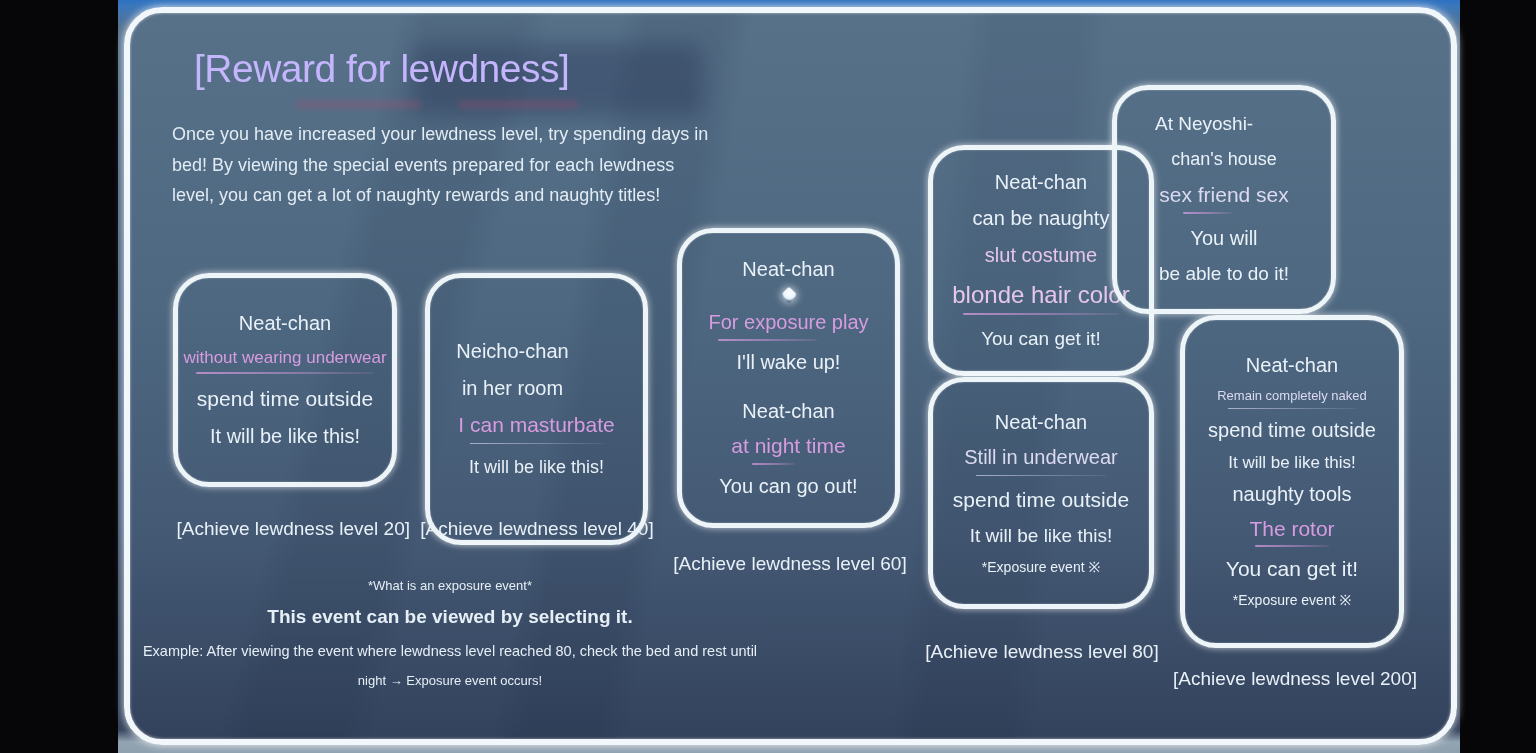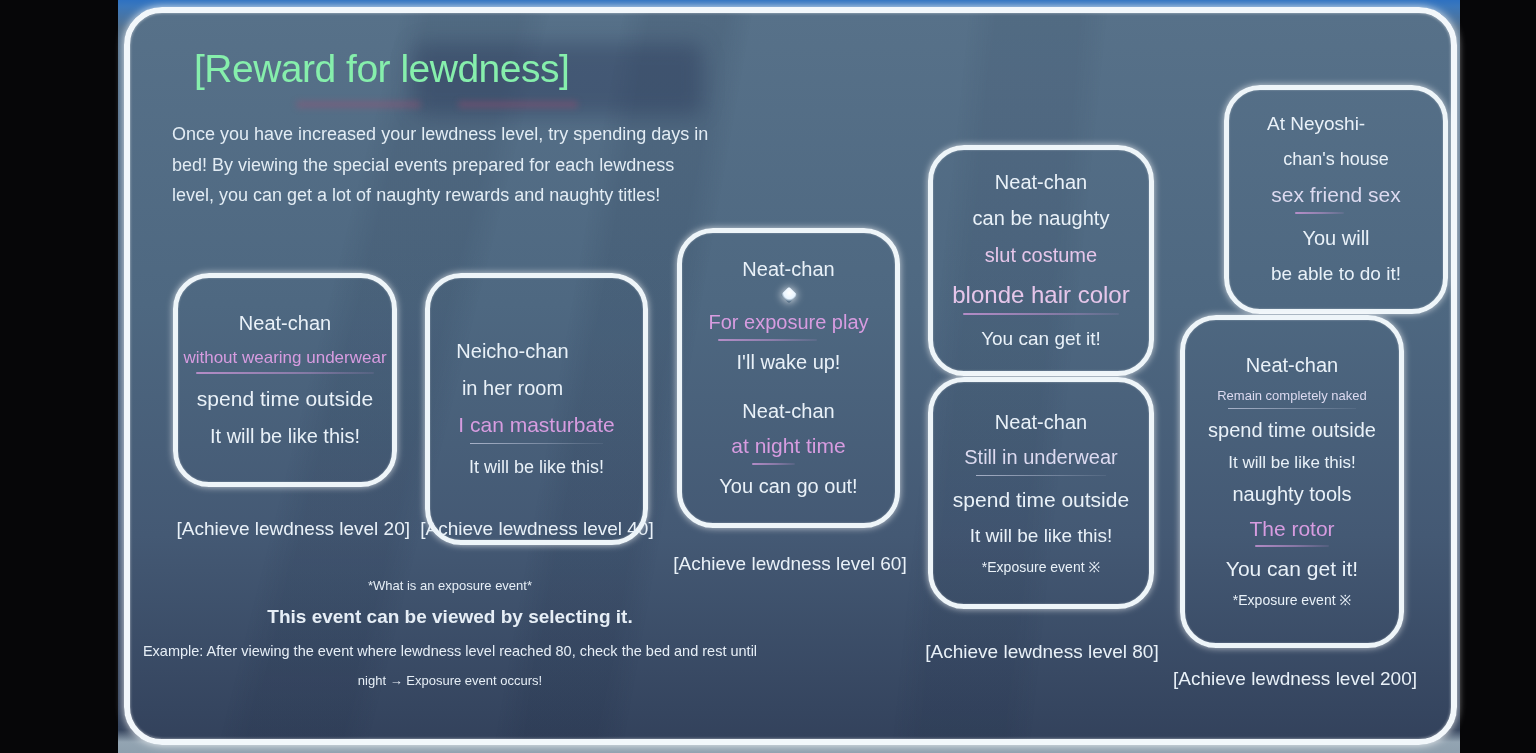--- a/index.html
+++ b/index.html
@@ -41,38 +41,38 @@
   .smudge-title{
     position:absolute;left:283px;top:30px;width:290px;height:72px;
     background:rgba(28,38,72,.30);filter:blur(10px);border-radius:12px;
   }
   .smudge-pink{position:absolute;height:7px;background:rgba(185,70,110,.30);filter:blur(3px);border-radius:3px;}
   .smudge-pink.a{left:296px;top:101px;width:125px;}
   .smudge-pink.b{left:458px;top:101px;width:120px;}
 
   .page-title{
     position:absolute;left:194px;top:47px;
-    font-size:39px;letter-spacing:-0.5px;color:#86efac;white-space:nowrap;
+    font-size:39px;letter-spacing:-0.5px;color:#c4b5fd;white-space:nowrap;
   }
   .intro{position:absolute;left:172px;top:119px;width:620px;font-size:18px;color:#e2ecf4;}
   .intro div{line-height:30.5px;white-space:nowrap;}
 
   .rbox{
     position:absolute;box-sizing:border-box;
     border:5px solid #eef5f9;border-radius:36px;
     box-shadow:0 0 7px rgba(255,255,255,.7), inset 0 0 2px rgba(255,255,255,.4);
     display:flex;flex-direction:column;align-items:center;justify-content:center;
     text-align:center;
   }
   .b20{left:173px;top:273px;width:224px;height:214px;gap:13px;}
   .b40{left:425px;top:273px;width:223px;height:272px;gap:13px;}
   .b60{left:677px;top:228px;width:223px;height:300px;gap:10px;}
   .b80a{left:928px;top:145px;width:226px;height:231px;gap:13px;}
   .b80b{left:928px;top:377px;width:226px;height:232px;gap:12px;}
-  .b100a{left:1224px;top:85px;width:224px;height:229px;gap:13px;}
+  .b100a{left:1112px;top:85px;width:224px;height:229px;gap:13px;}
   .b100b{left:1180px;top:315px;width:224px;height:333px;gap:10px;}
 
   .bl{line-height:1.18;white-space:nowrap;}
   .s13{font-size:13px;} .s14{font-size:14px;} .s17{font-size:17px;}
   .s18{font-size:18px;} .s19{font-size:19px;} .s20{font-size:20px;}
   .s21{font-size:21px;} .s24{font-size:24px;}
   .pink{color:var(--accent-pink);}
   .pinklight{color:var(--accent-pink-light);}
   .lav{color:var(--accent-lavender);}
   .al-start{align-self:flex-start;margin-left:38px;}

